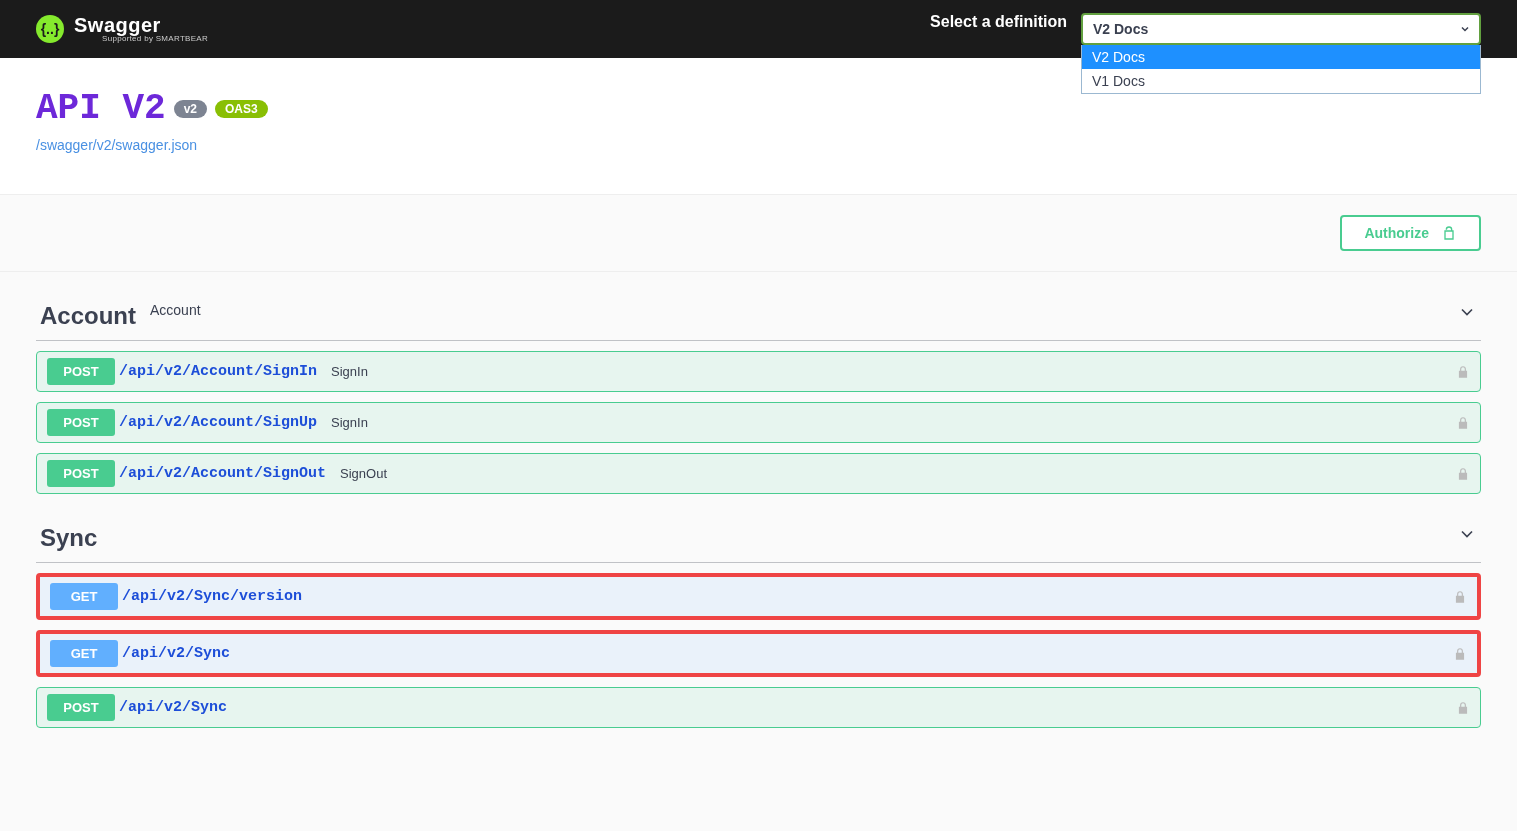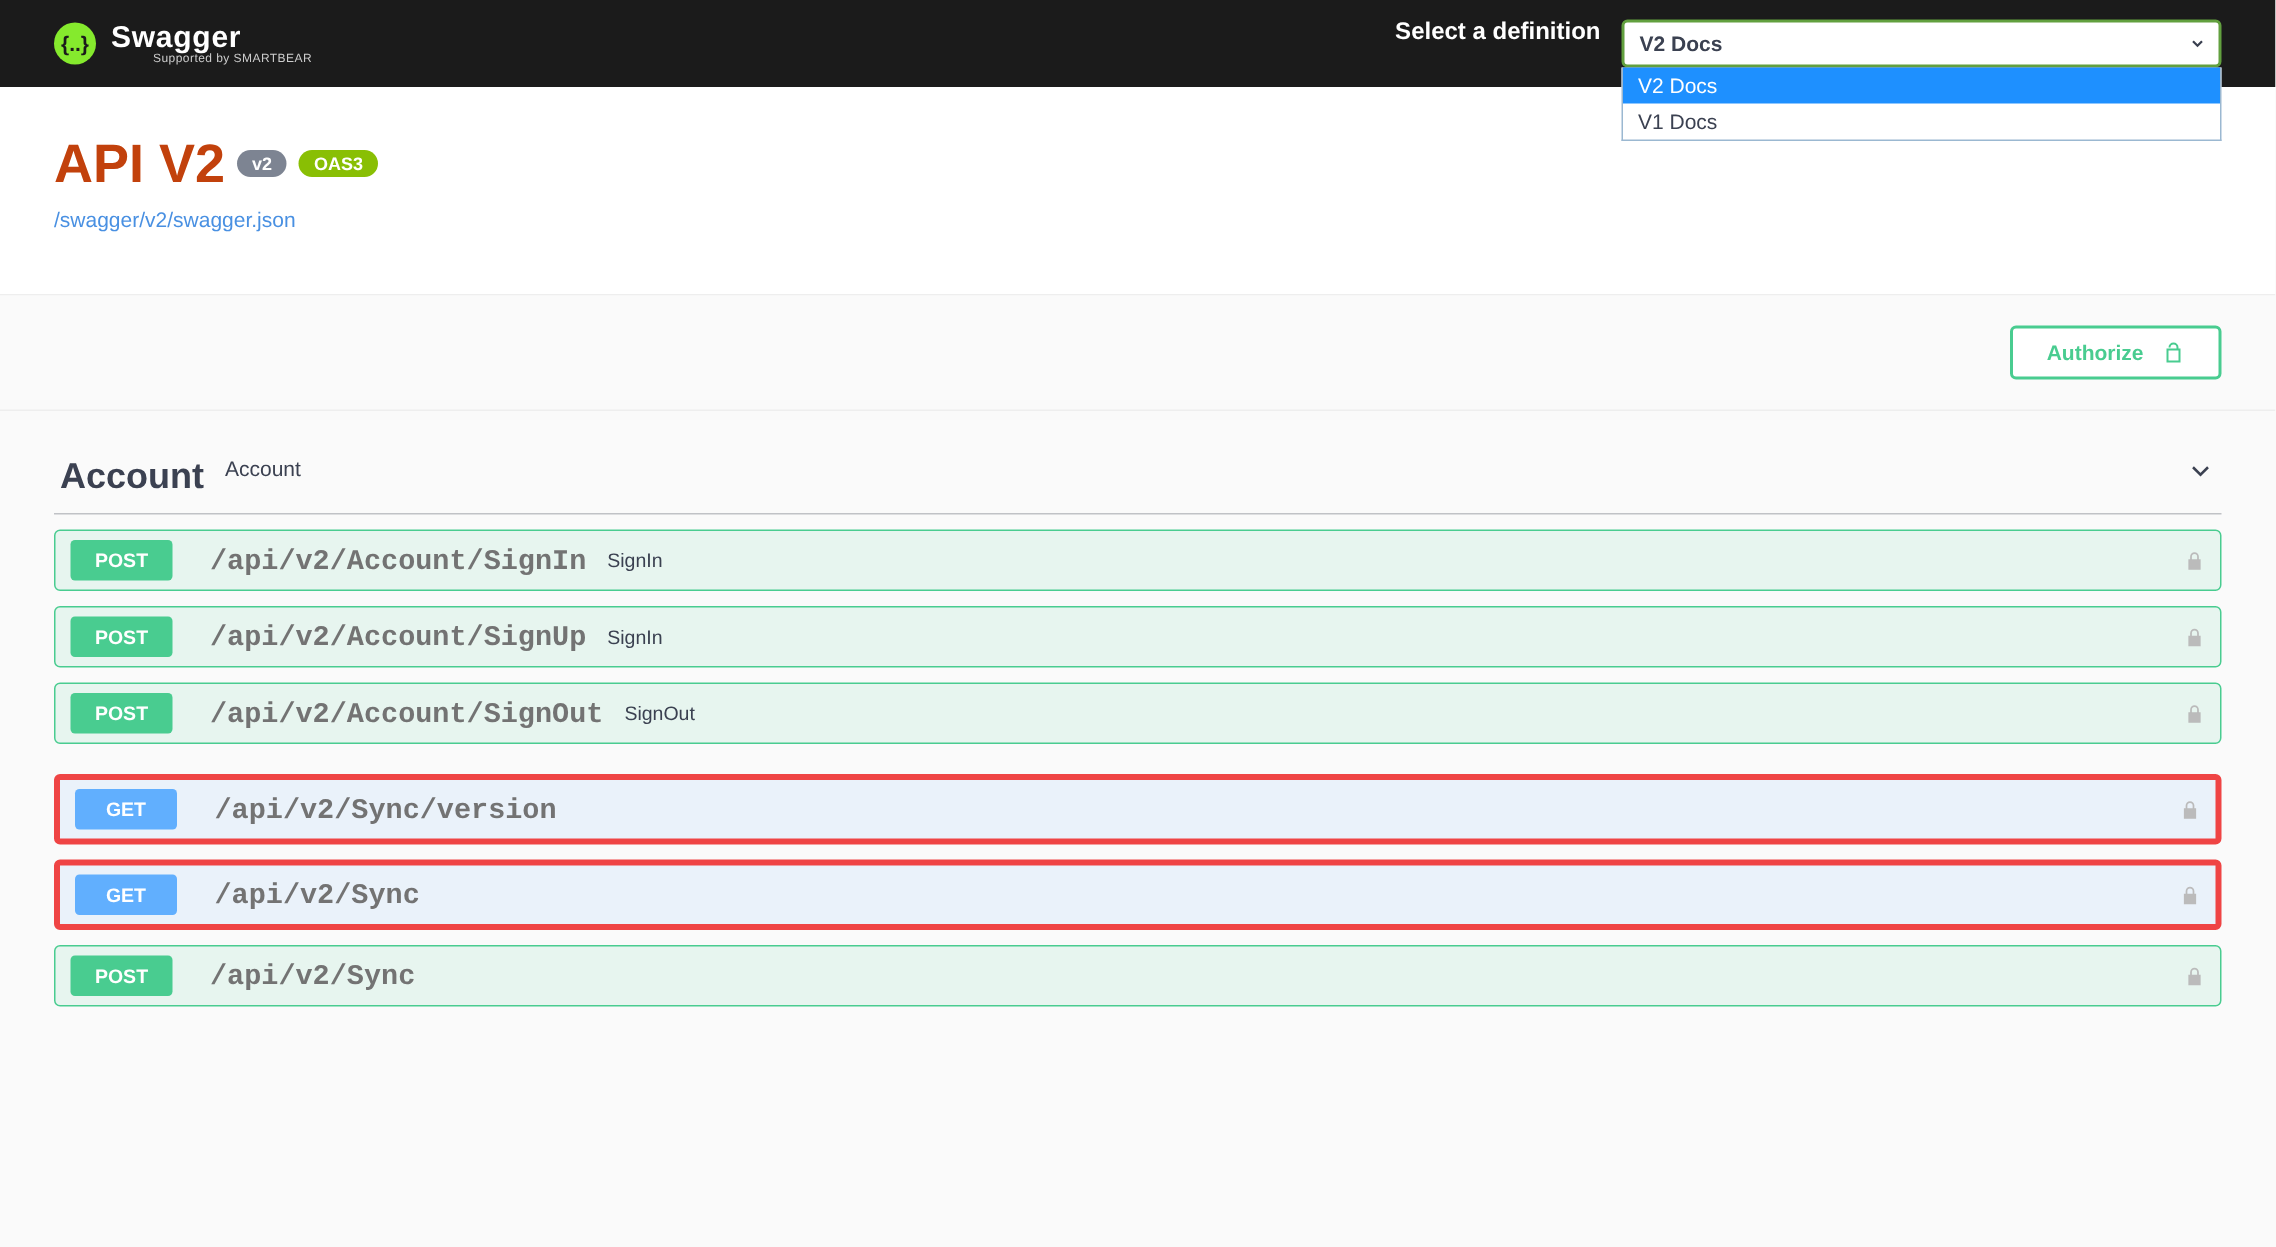--- a/index.html
+++ b/index.html
@@ -15,42 +15,42 @@
 .select-label { font-weight: 700; font-size: 16px; color: #fff; }
 .select-wrap { position: relative; }
 .select-box { width: 400px; height: 32px; background: #fff; border: 2px solid #62a03f; border-radius: 4px; padding: 0 28px 0 10px; font-size: 14px; font-weight: 700; color: #3b4151; display: flex; align-items: center; cursor: pointer; }
 .select-caret { position: absolute; right: 10px; top: 50%; transform: translateY(-50%); pointer-events: none; }
 .dropdown { position: absolute; top: 32px; left: 0; width: 400px; background: #fff; border: 1px solid #9bb8d1; border-top: none; z-index: 10; }
 .dropdown-item { padding: 4px 10px; font-size: 14px; color: #3b4151; cursor: pointer; }
 .dropdown-item.selected { background: #1e90ff; color: #fff; }
 
 .info-section { background: #fff; padding: 30px 36px 40px; border-bottom: 1px solid #eee; }
 .title-row { display: flex; align-items: center; gap: 8px; }
-.api-title { font-size: 36px; font-weight: 800; color: #c2410c; }
+.api-title { font-size: 36px; font-weight: 800; color: #6d28d9; font-family: Liberation Mono, monospace; }
 .version-badge { background: #7d8492; color: #fff; font-size: 12px; font-weight: 700; padding: 2px 10px; border-radius: 20px; }
 .oas-badge { background: #89bf04; color: #fff; font-size: 12px; font-weight: 700; padding: 2px 10px; border-radius: 20px; }
 .spec-link { font-size: 14px; color: #4990e2; text-decoration: none; margin-top: 8px; display: inline-block; }
 
 .authorize-section { padding: 20px 36px; display: flex; justify-content: flex-end; background: #fafafa; border-bottom: 1px solid #eee; }
 .authorize-btn { border: 2px solid #49cc90; background: #fff; color: #49cc90; font-weight: 700; font-size: 14px; padding: 8px 22px; border-radius: 4px; display: flex; align-items: center; gap: 12px; cursor: pointer; }
 
 .content { padding: 20px 36px 40px; }
 .tag-section { margin-bottom: 20px; }
 .tag-header { display: flex; align-items: flex-start; gap: 14px; padding: 10px 4px; border-bottom: 1px solid rgba(59,65,81,.3); cursor: pointer; }
 .tag-title { font-size: 24px; font-weight: 700; color: #3b4151; }
 .tag-desc { font-size: 14px; color: #3b4151; }
 .tag-chevron { margin-left: auto; }
 
 .opblock { margin-top: 10px; border-radius: 4px; display: flex; align-items: center; padding: 6px 10px; cursor: pointer; position: relative; }
 .opblock.post { background: rgba(73,204,144,.1); border: 1px solid #49cc90; }
 .opblock.get { background: rgba(97,175,254,.1); border: 4px solid #ef4444; }
 .method { min-width: 68px; text-align: center; font-size: 13px; font-weight: 700; color: #fff; padding: 6px 0; border-radius: 3px; text-transform: uppercase; }
 .method.post { background: #49cc90; }
 .method.get { background: #61affe; }
-.path { font-family: "Courier New", monospace; font-size: 19px; font-weight: 600; color: #737373; margin-left: 25px; }
+.path { font-family: "Courier New", monospace; font-size: 15px; font-weight: 600; color: #1d4ed8; margin-left: 4px; }
 .summary { font-size: 13px; color: #3b4151; margin-left: 14px; }
 .lock-right { margin-left: auto; color: #bbb; }
 
 svg { display: block; }
 </style>
 </head>
 <body>
 
 <div class="topbar">
   <div class="logo">
@@ -140,20 +140,29 @@
       <span class="summary">SignOut</span>
       <span class="lock-right">
         <svg width="14" height="14" viewBox="0 0 24 24" fill="#bbb">
             <path d="M12 2a5 5 0 0 0-5 5v3H5v12h14V10h-2V7a5 5 0 0 0-5-5zm-3 5a3 3 0 0 1 6 0v3H9V7z"></path>
           </svg>
       </span>
     </div>
   </div>
 
   <div class="tag-section">
+    <div class="tag-header">
+      <span class="tag-title">Sync</span>
+      <span class="tag-desc"></span>
+      <span class="tag-chevron">
+        <svg width="20" height="20" viewBox="0 0 24 24" fill="none" stroke="#3b4151" stroke-width="2">
+            <polyline points="6 9 12 15 18 9"></polyline>
+          </svg>
+      </span>
+    </div>
 
     <div class="opblock get">
       <span class="method get">GET</span>
       <span class="path">/api/v2/Sync/version</span>
       <span class="summary"></span>
       <span class="lock-right">
         <svg width="14" height="14" viewBox="0 0 24 24" fill="#bbb">
             <path d="M12 2a5 5 0 0 0-5 5v3H5v12h14V10h-2V7a5 5 0 0 0-5-5zm-3 5a3 3 0 0 1 6 0v3H9V7z"></path>
           </svg>
       </span>

